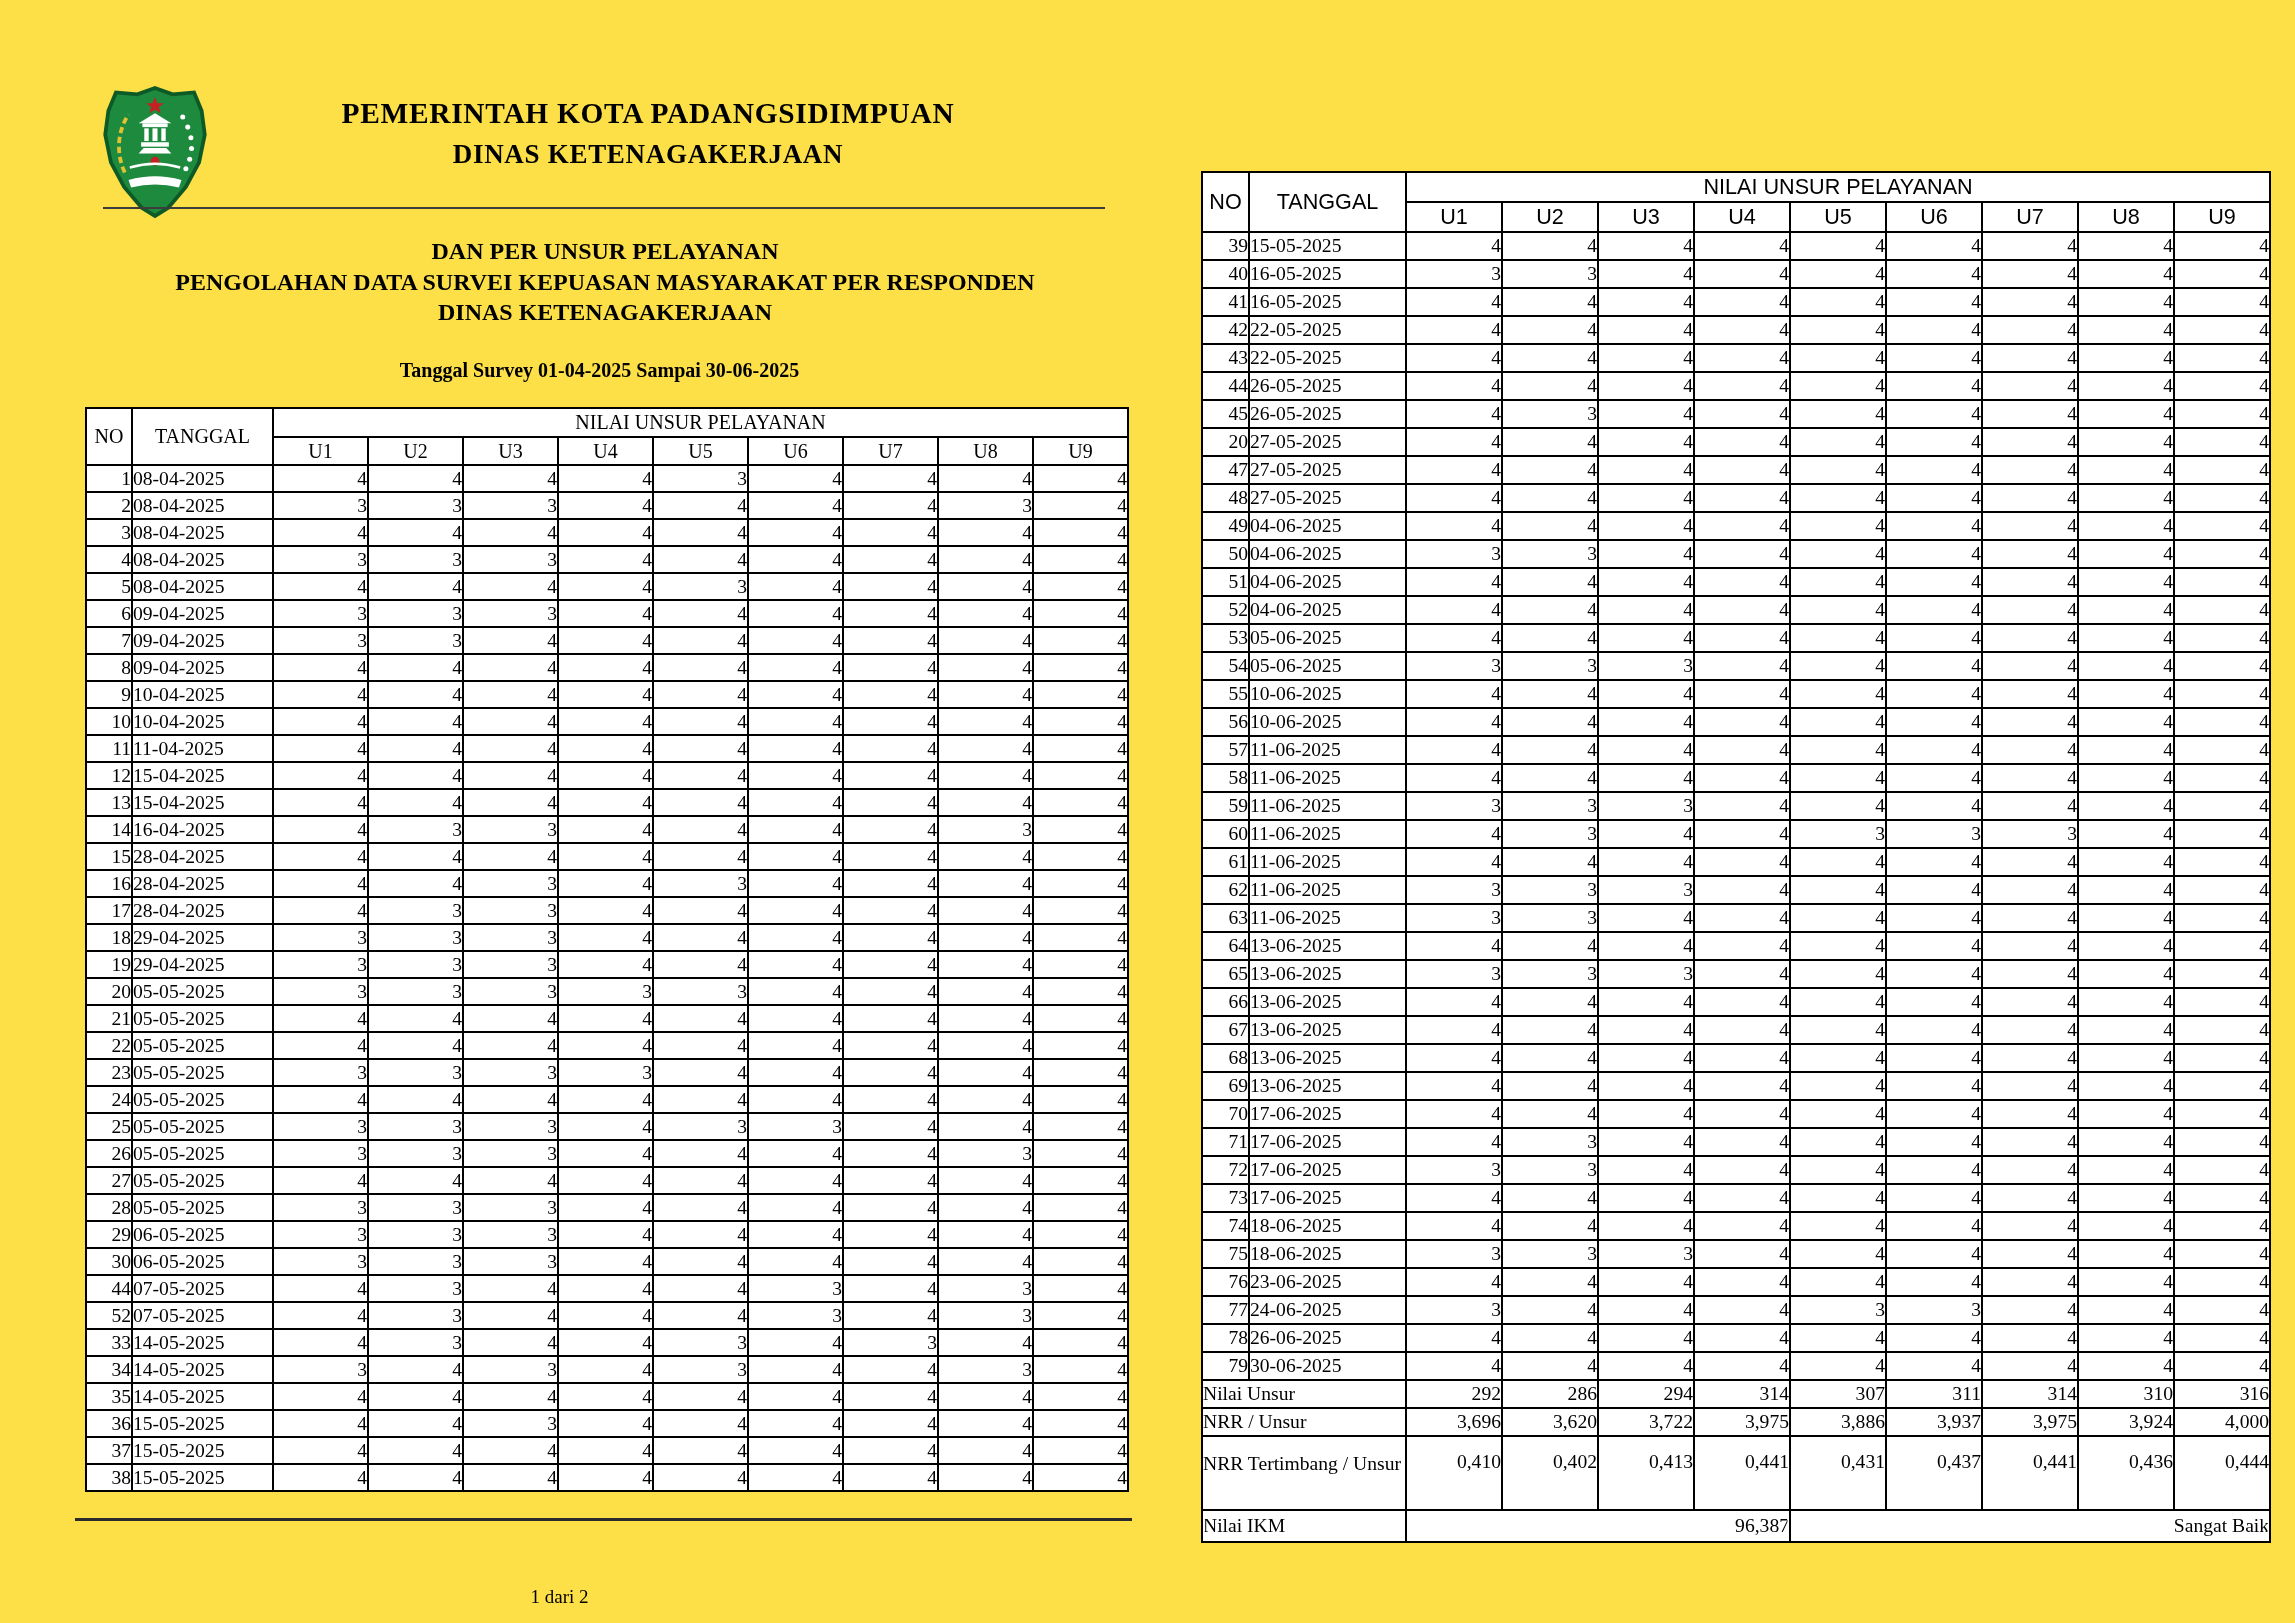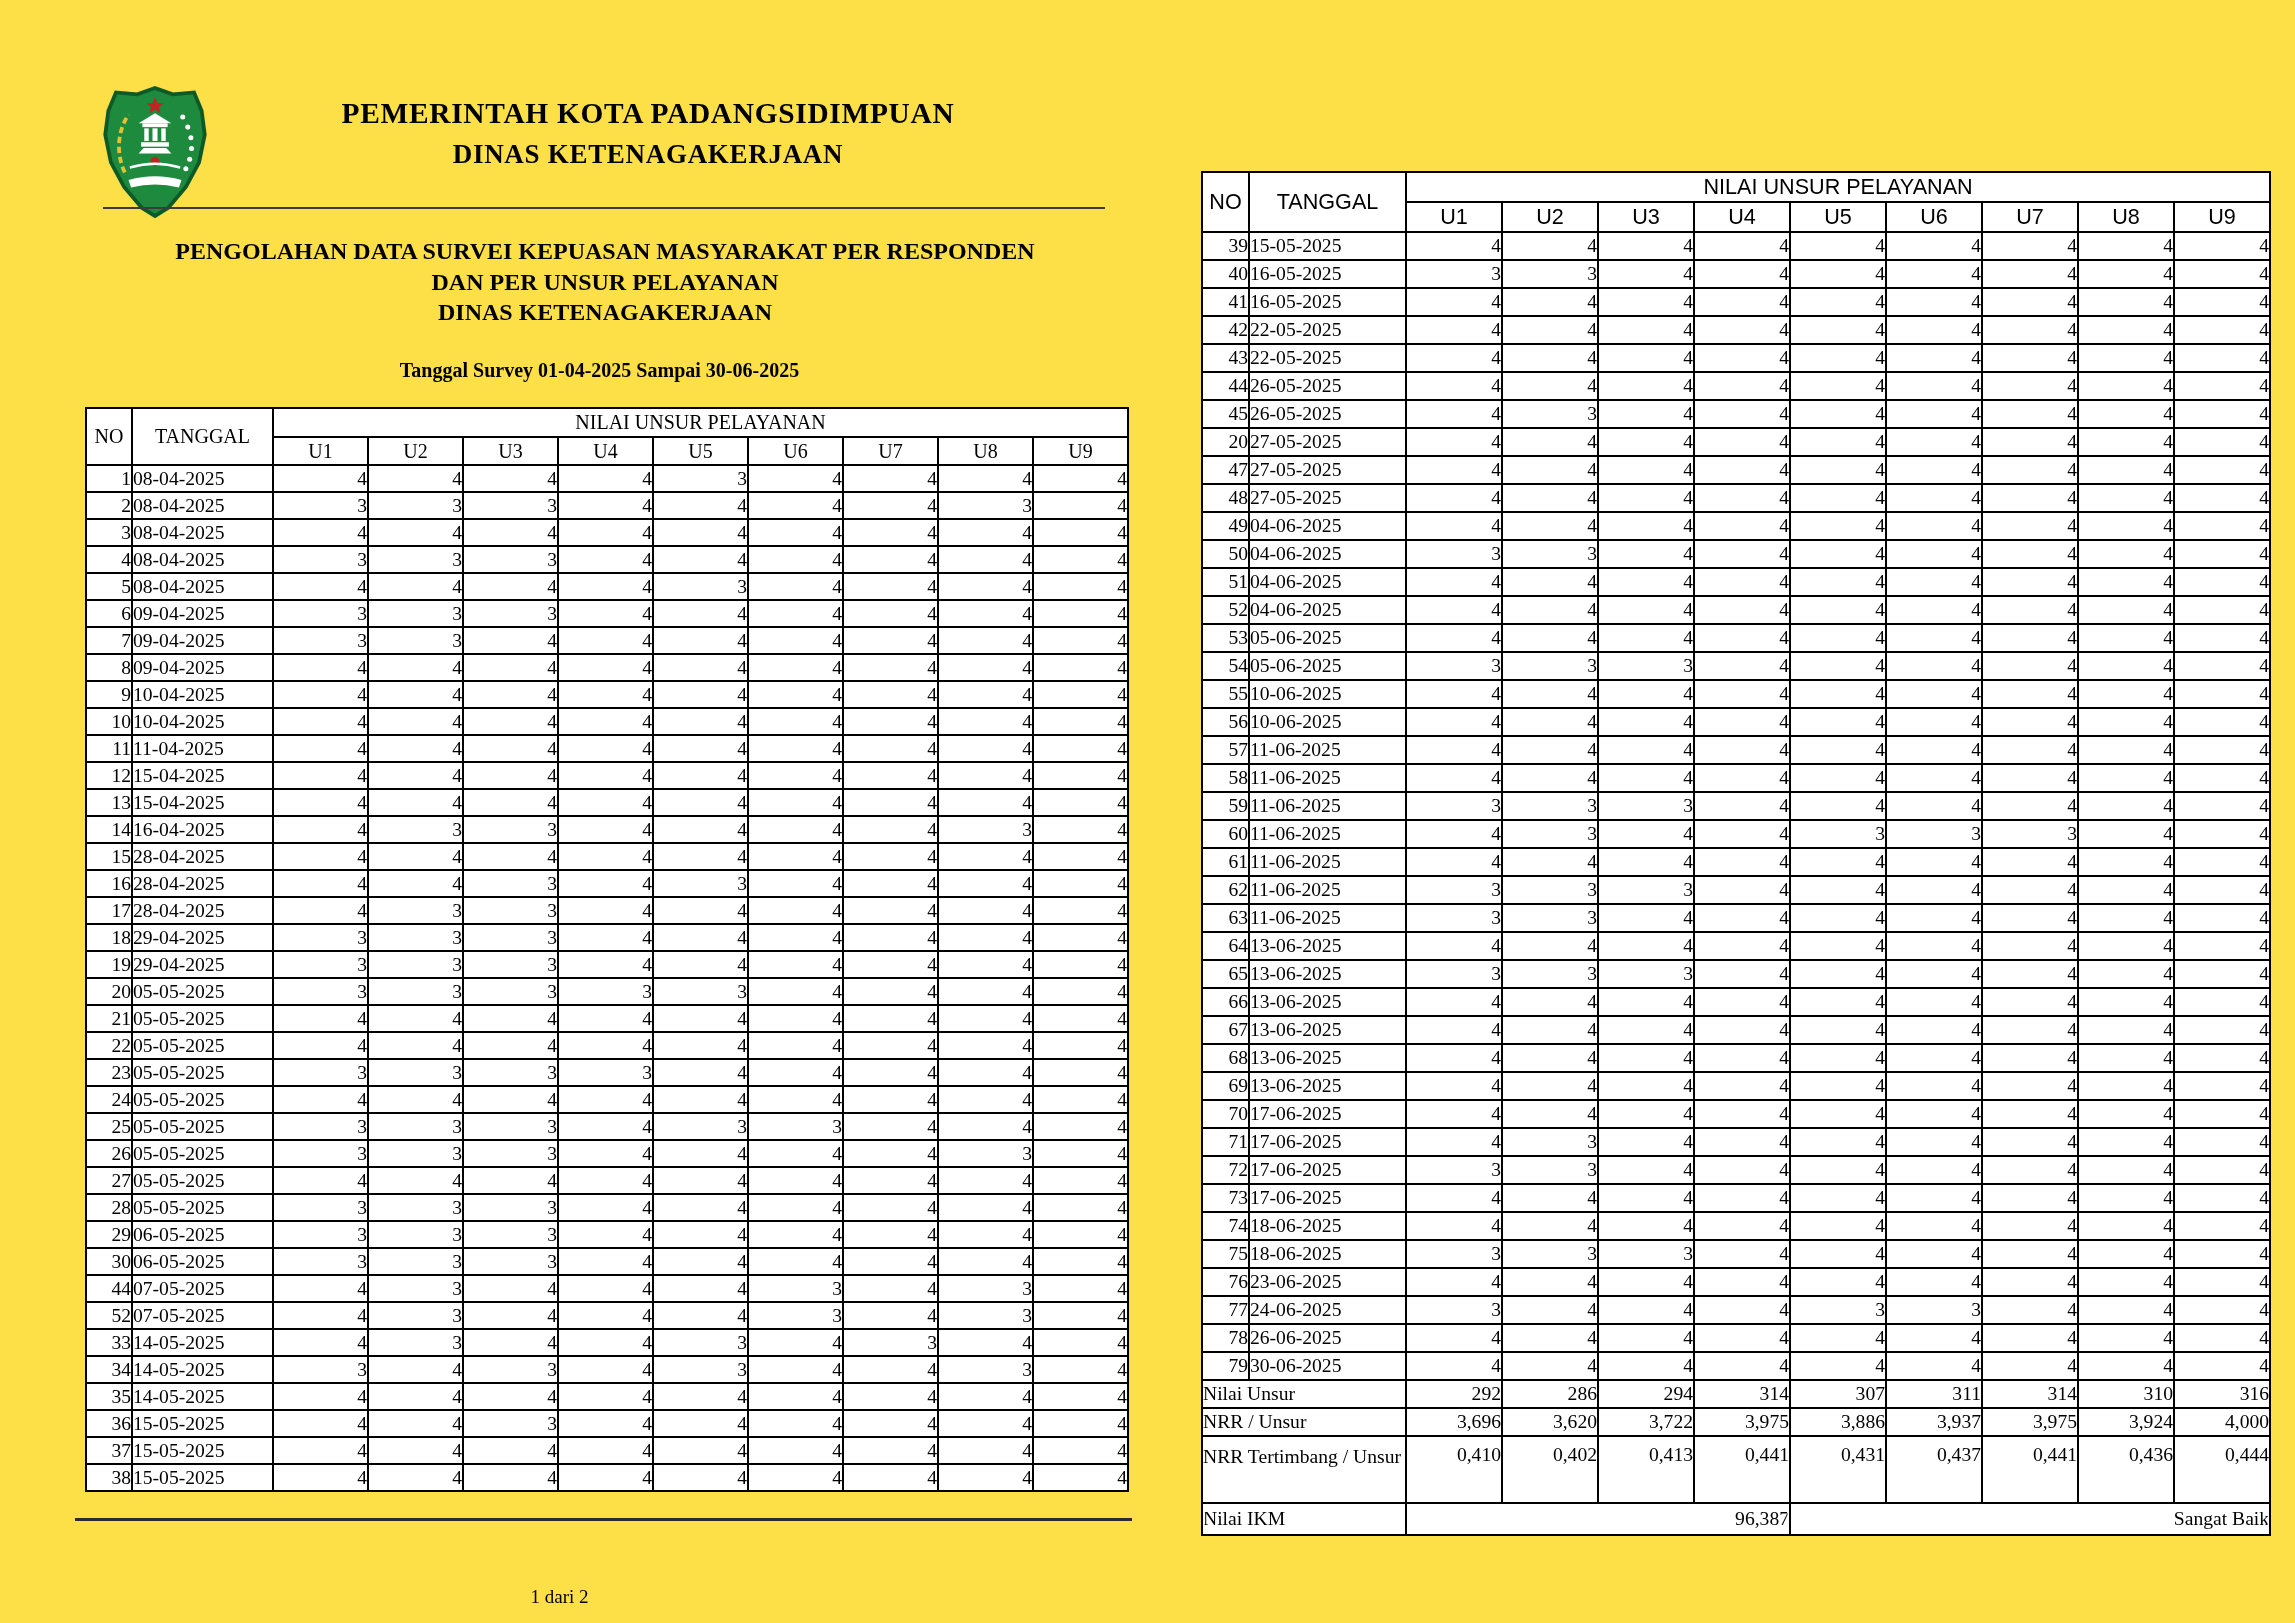--- a/index.html
+++ b/index.html
@@ -30,21 +30,21 @@
   .tbl-left .h-group{height:29px;}   .tbl-left .h-unsur th{height:26px;}
   .tbl-right .h-group{height:30px;}  .tbl-right .h-unsur th{height:27.5px;}
 
   .tbl-left td{height:25px;}
   .tbl-right td{height:26px;}
 
   .c-no{text-align:right;padding-right:5.9px;}
   .c-date{text-align:left;padding-left:7.2px;}
   .c-num{text-align:right;padding-right:13.7px;}
   .c-label{text-align:left;padding-left:5.9px;white-space:normal;line-height:1.3;}
-  .row-tert td{height:58px;vertical-align:top;padding-top:7px;}
+  .row-tert td{height:58px;vertical-align:top;padding-top:14px;}
   .row-ikm td{height:30px;border-radius:14px;}
   .c-ikm-val{text-align:right;padding-right:13.7px;}
   .c-ikm-cat{text-align:right;padding-right:7.9px;}
 
   
   .footer-rule{position:absolute;left:75px;top:1518px;width:1057px;height:2.6px;background:#2b2b2b;}
   .page-number{position:absolute;left:85px;top:1586px;width:949px;text-align:center;font-size:19px;}
 </style>
 </head>
 <body>
@@ -78,22 +78,22 @@
     <path d="M58 152 Q 100 140 142 152 L 138 164 Q 100 154 62 164 Z" fill="#ffffff"></path>
   </svg>
 
   <div class="org-block">
     <div class="org-line1">PEMERINTAH KOTA PADANGSIDIMPUAN</div>
     <div class="org-line2">DINAS KETENAGAKERJAAN</div>
   </div>
   <div class="header-rule"></div>
 
   <div class="title-block">
+    <div class="title-line">DAN PER UNSUR PELAYANAN</div>
     <div class="title-line">PENGOLAHAN DATA SURVEI KEPUASAN MASYARAKAT PER RESPONDEN</div>
-    <div class="title-line">DAN PER UNSUR PELAYANAN</div>
     <div class="title-line">DINAS KETENAGAKERJAAN</div>
   </div>
   <div class="survey-period">Tanggal Survey 01-04-2025 Sampai 30-06-2025</div>
 
   <table class="tbl tbl-left">
     <colgroup>
       <col style="width:46px">
         <col style="width:141px">
       <col style="width:95px">
         <col style="width:95px">

